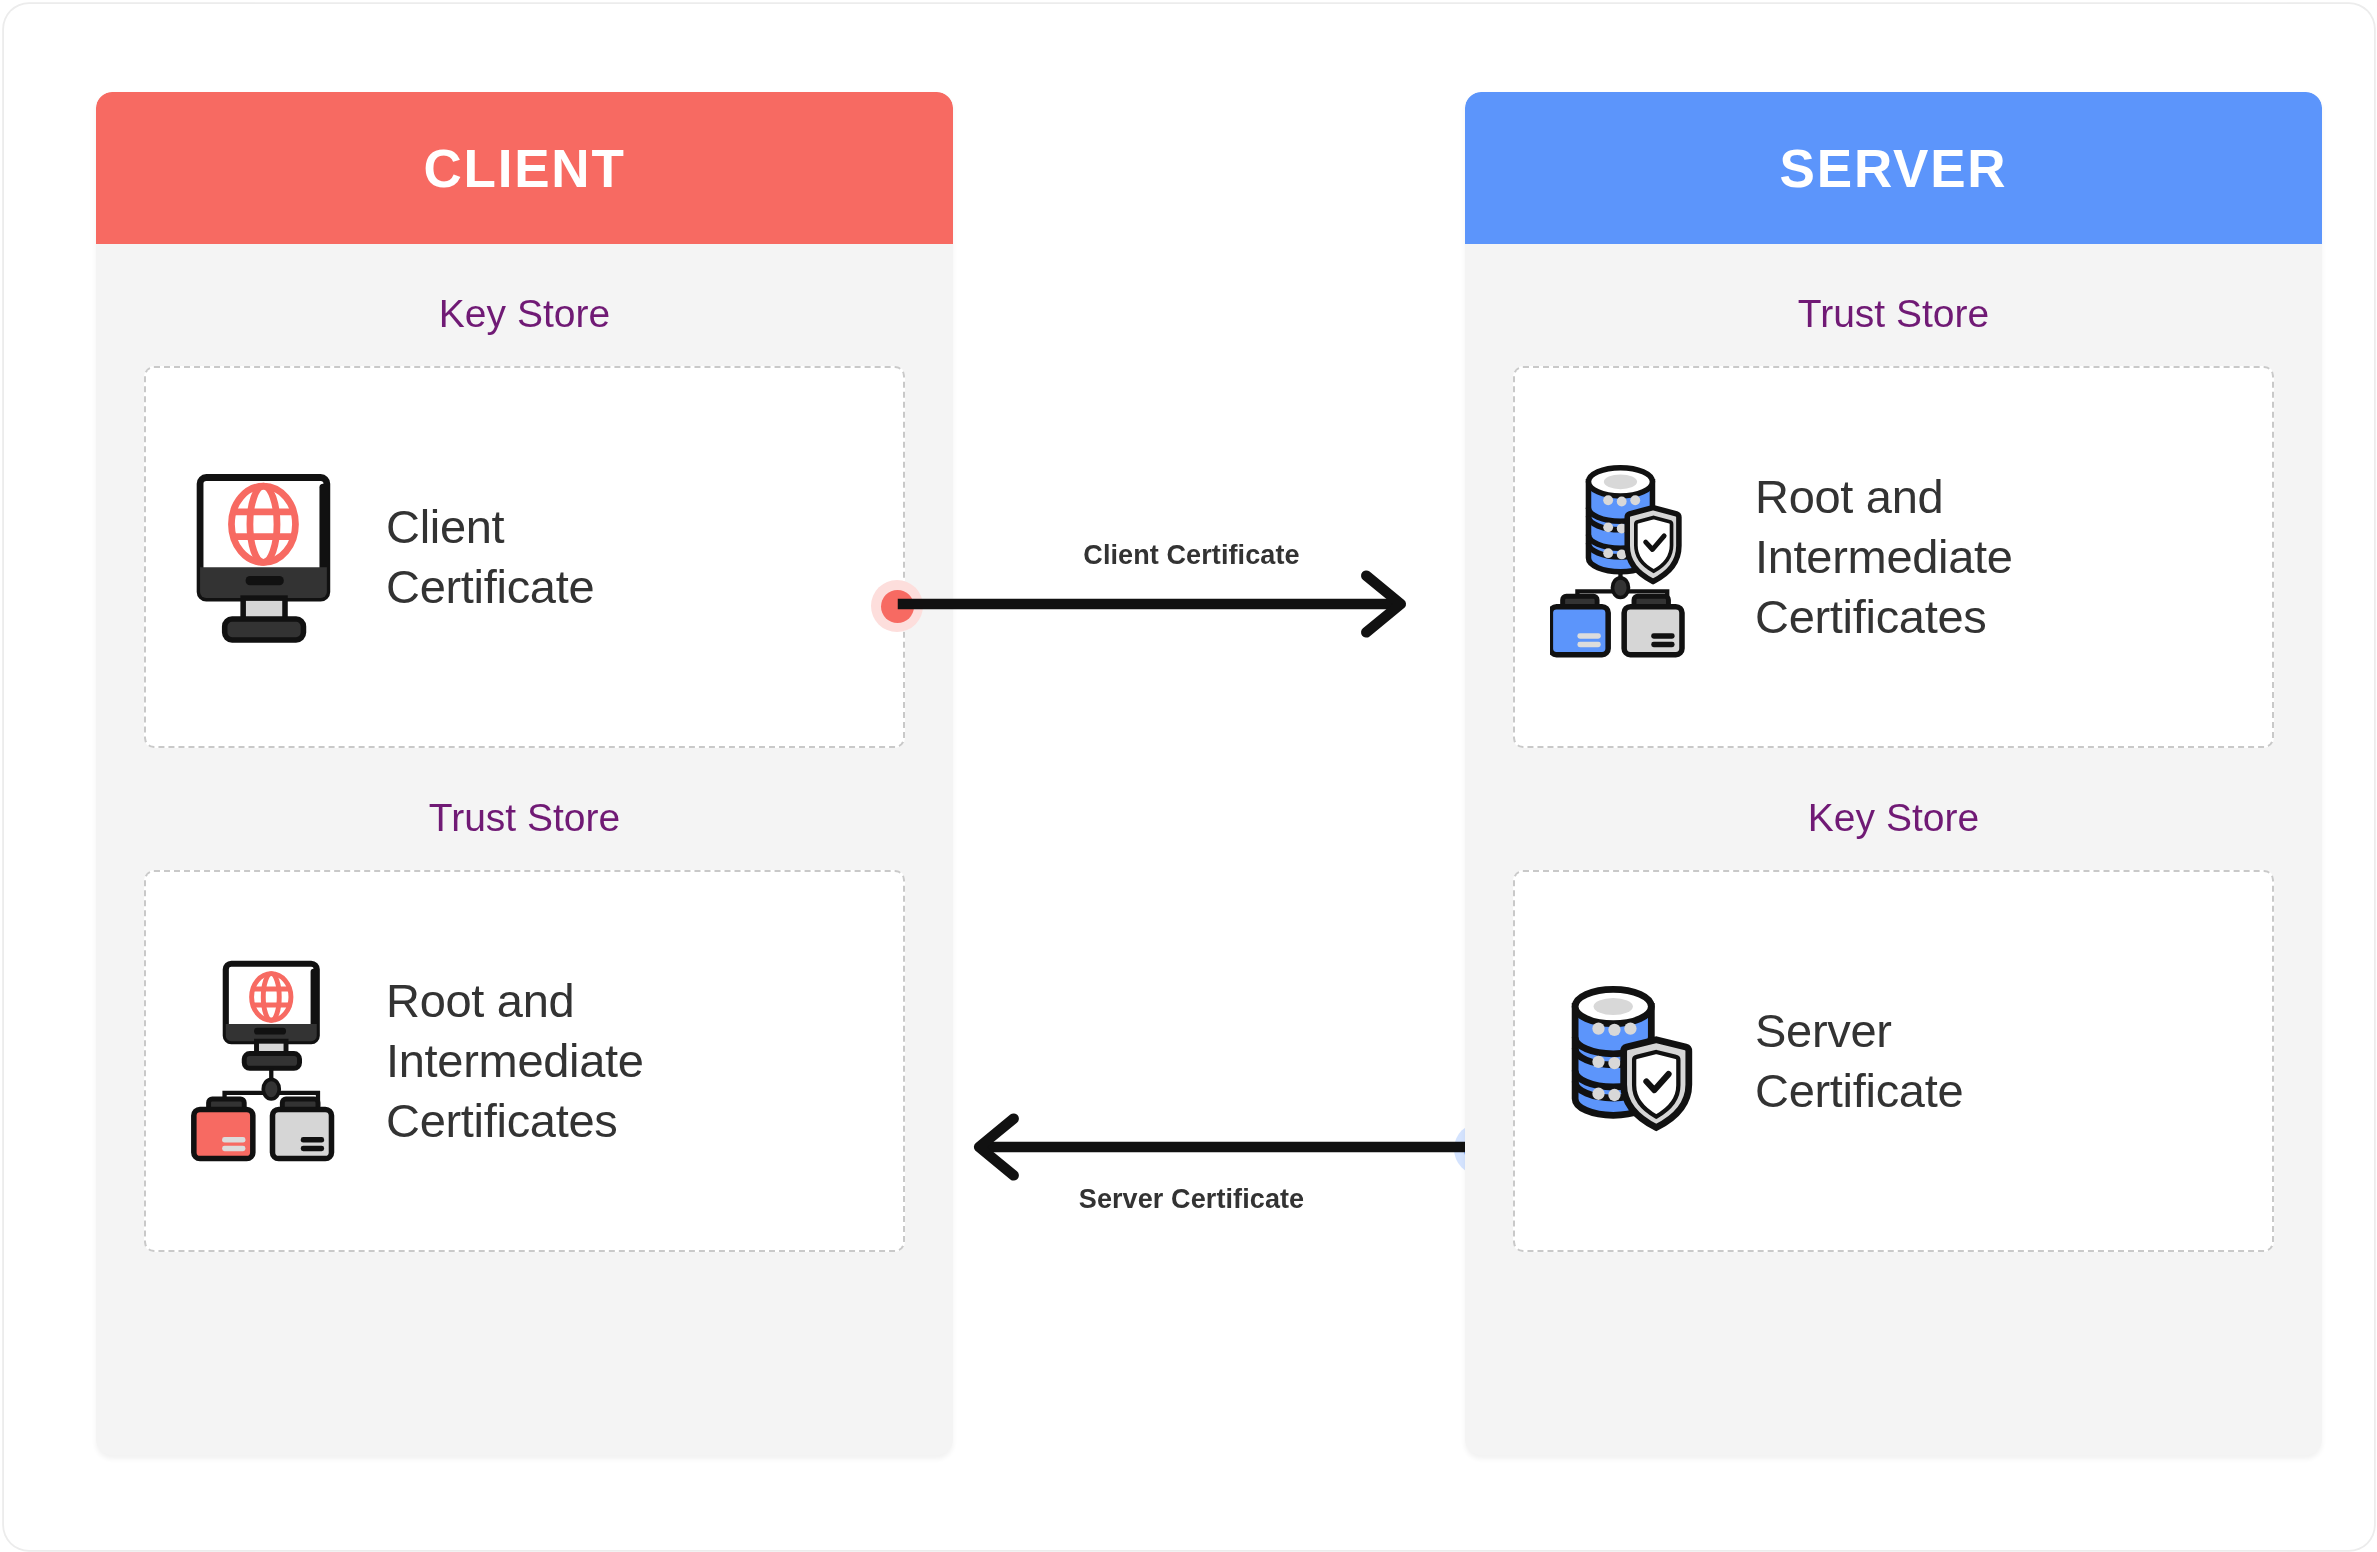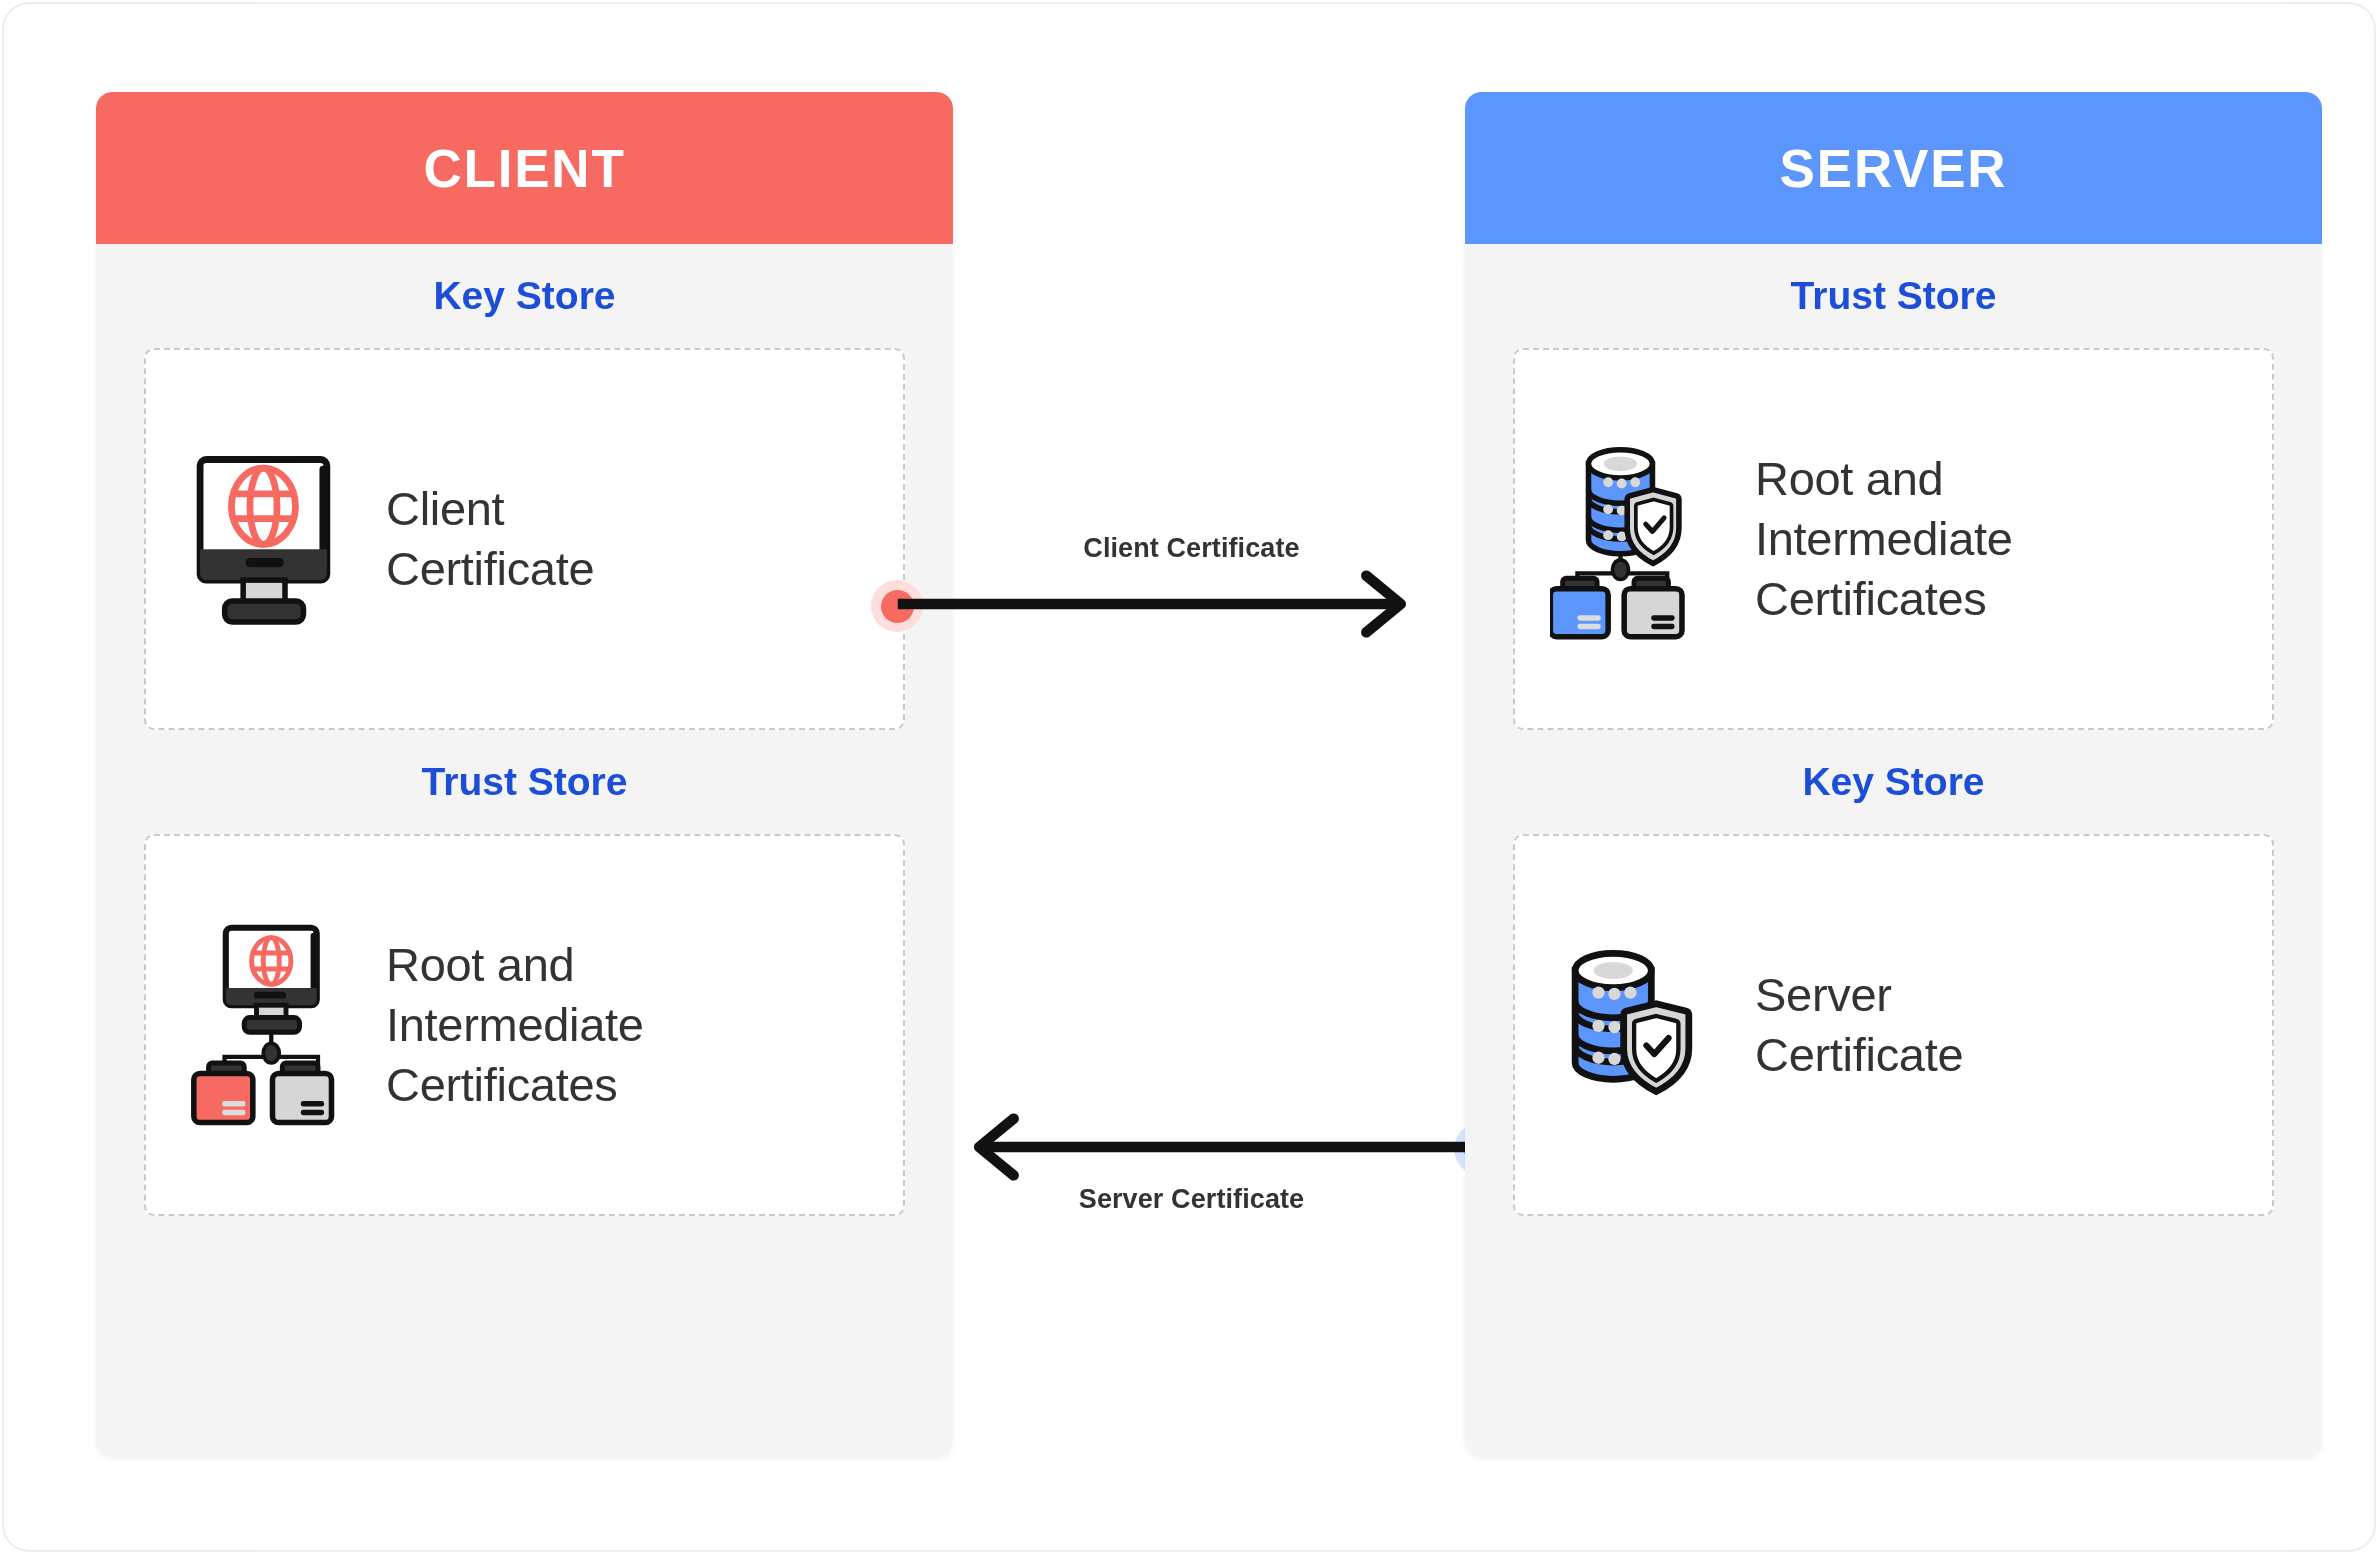--- a/index.html
+++ b/index.html
@@ -60,24 +60,24 @@
     font-weight: bold;
     letter-spacing: 1.8px;
   }
 
   .panel-body {
     padding: 0 48px;
   }
 
   .store-heading {
     text-align: center;
-    color: #1d4ed8;
+    color: #701a75;
     font-size: 39px;
-    font-weight: bold;
-    margin-top: 30px;
+    font-weight: normal;
+    margin-top: 48px;
     margin-bottom: 30px;
   }
 
   .store-box {
     border: 2.5px dashed #c9c9c9;
     border-radius: 10px;
     background: #ffffff;
     height: 382px;
     display: flex;
     align-items: center;
@@ -121,21 +121,21 @@
 
   .flow-label {
     position: absolute;
     width: 100%;
     text-align: center;
     color: #333333;
     font-size: 27px;
     font-weight: bold;
     letter-spacing: 0.1px;
   }
-  .flow.top .flow-label { top: 10px; }
+  .flow.top .flow-label { top: 17px; }
   .flow.bottom .flow-label { top: 118px; }
 
   .arrow-svg {
     position: absolute;
     left: 0;
     top: 44px;
     width: 100%;
     height: 74px;
     overflow: visible;
   }

